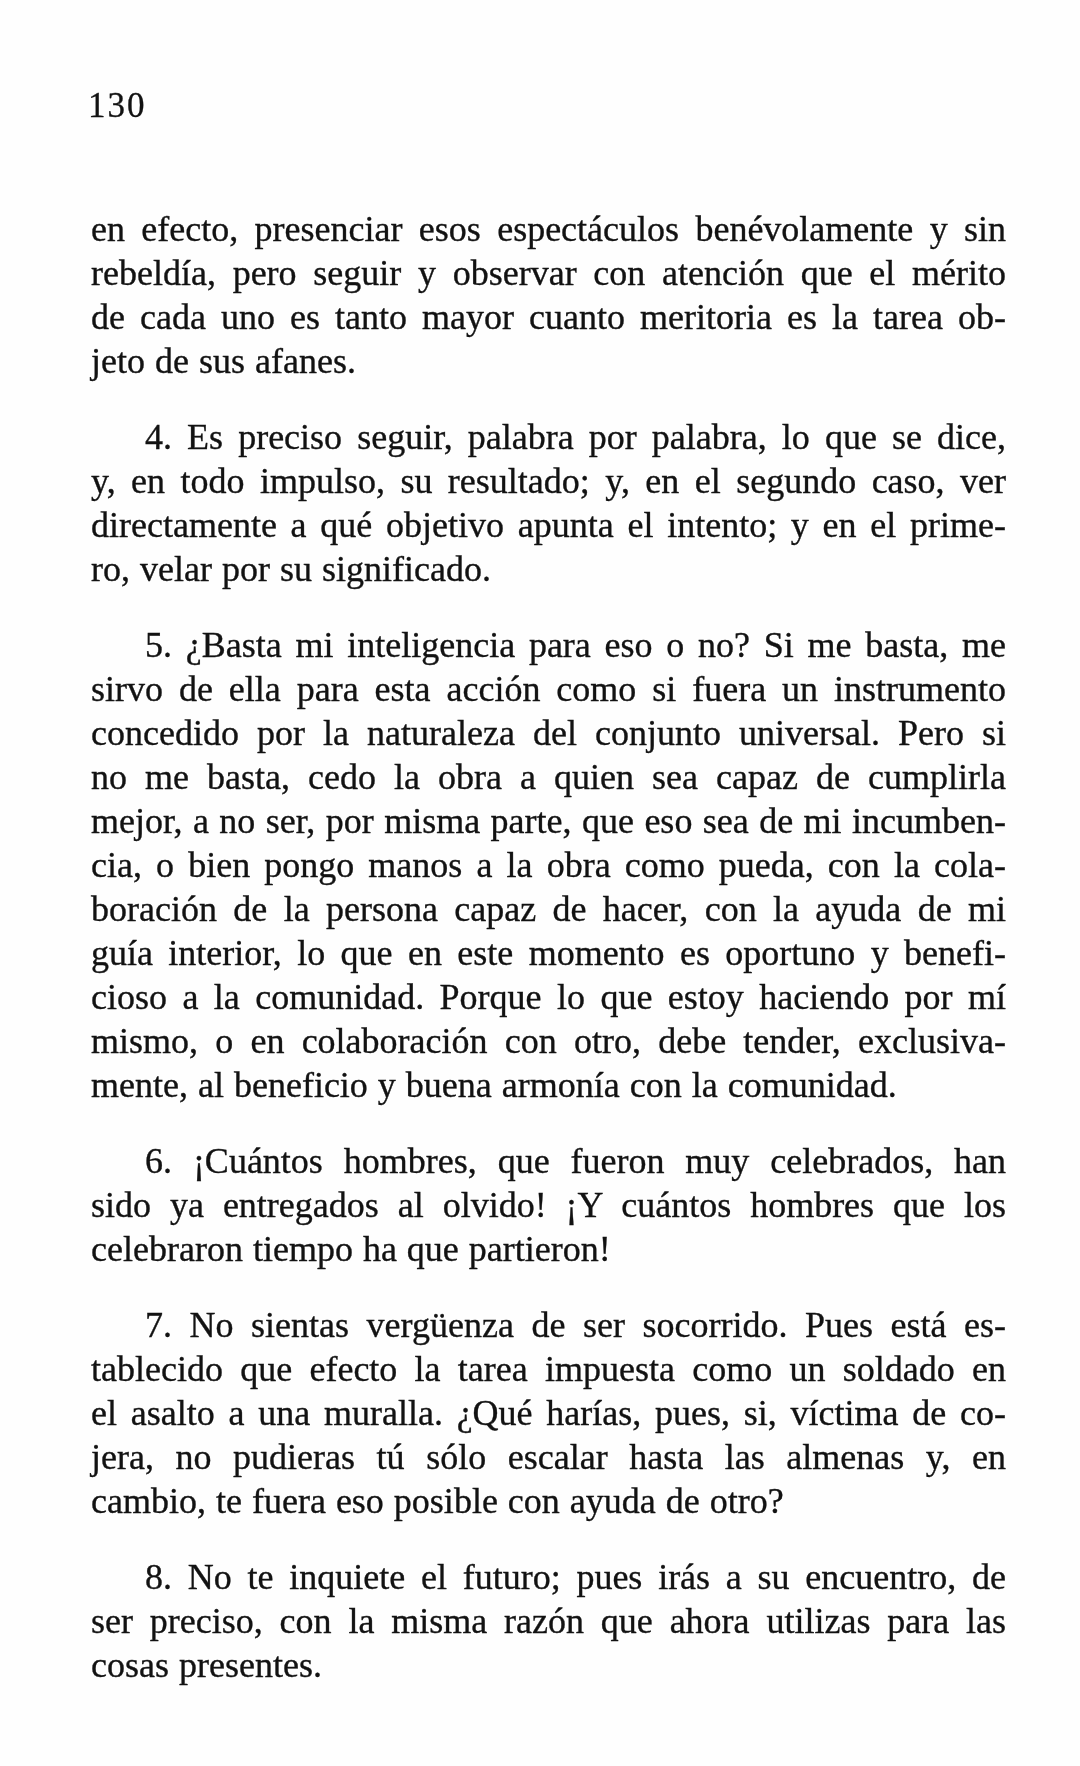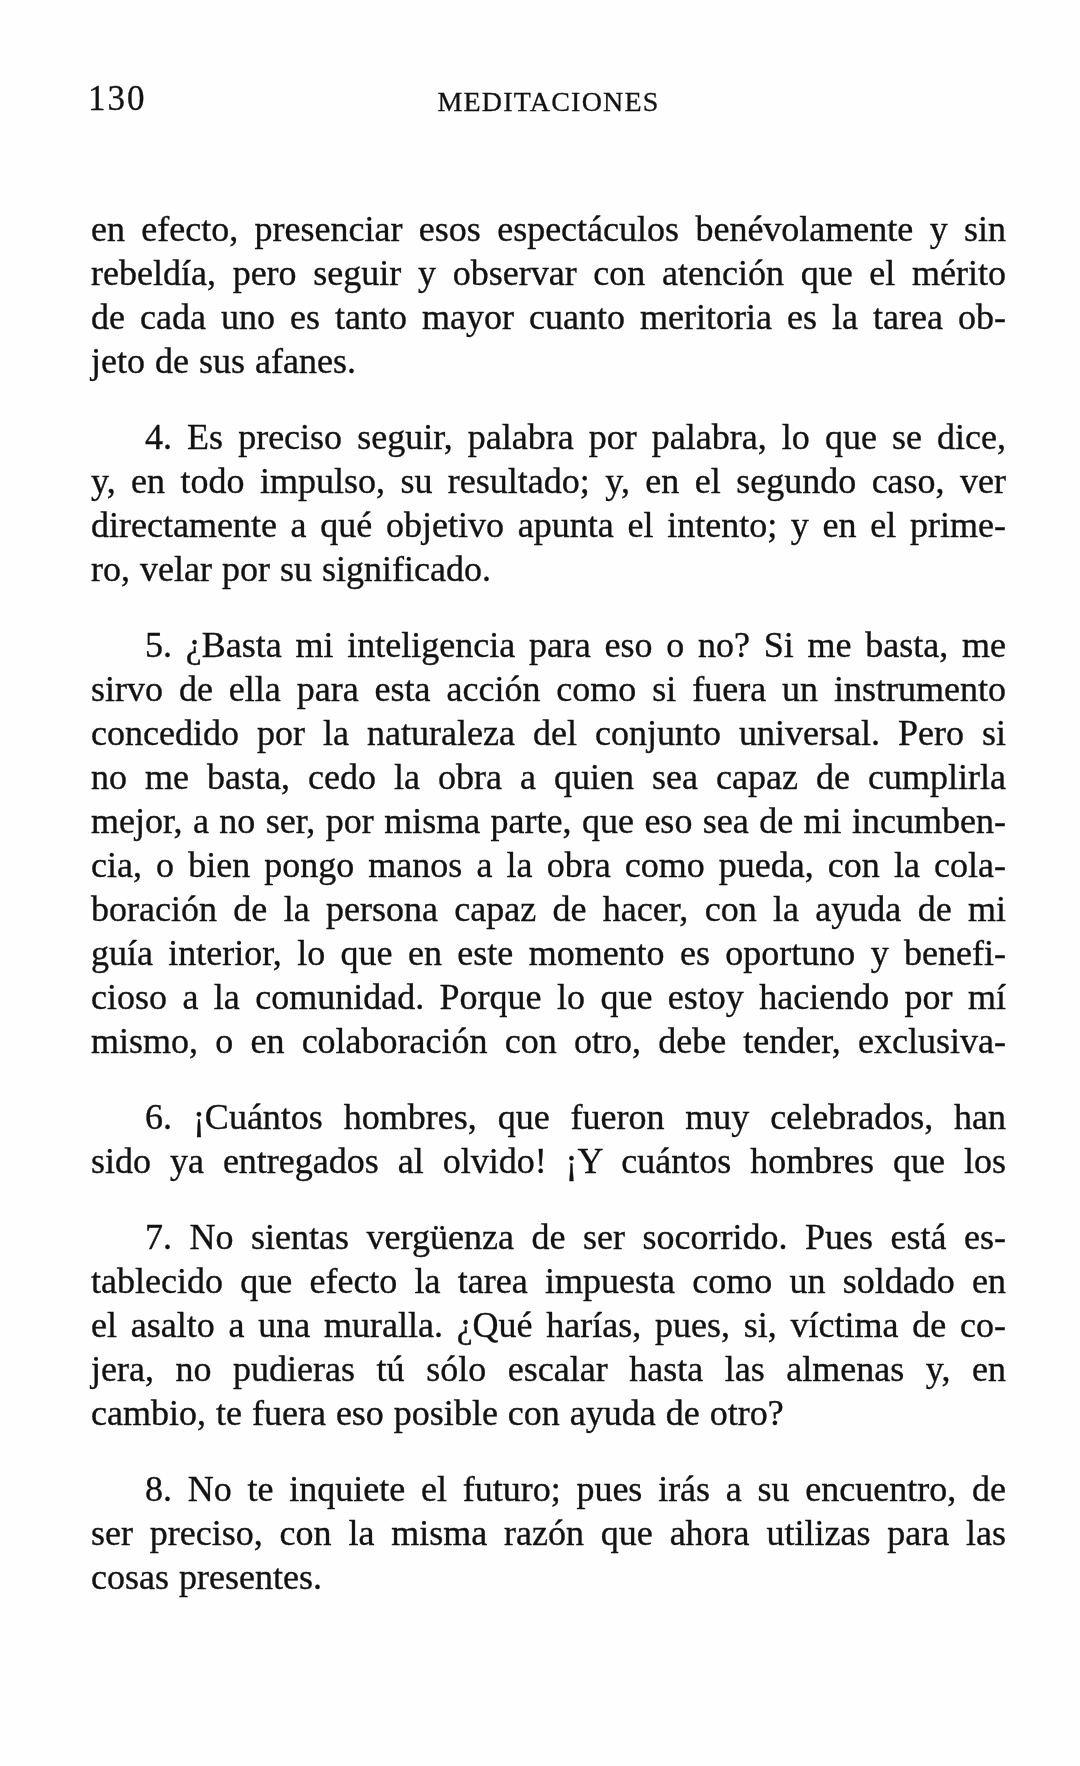--- a/index.html
+++ b/index.html
@@ -24,21 +24,21 @@
   .running-header {
     position: absolute;
     left: 91px;
     top: 76px;
     width: 915px;
     height: 46px;
   }
   .page-number {
     position: absolute;
     left: -3px;
-    top: 0;
+    top: 7px;
     font-size: 35px;
     line-height: 46px;
     letter-spacing: 2px;
     -webkit-text-stroke: 0.3px #121212;
   }
   .running-head {
     position: absolute;
     left: 0;
     top: 6px;
     width: 100%;
@@ -75,21 +75,20 @@
   .line.indent {
     padding-left: 54px;
   }
 </style>
 </head>
 <body>
 
 <div class="page">
   <header class="running-header">
     <span class="page-number">130</span>
-    <span class="running-head">MEDITACIONES</span>
   </header>
 
   <main class="text-block">
       <div class="paragraph">
         <div class="line">en efecto, presenciar esos espectáculos benévolamente y sin</div>
         <div class="line">rebeldía, pero seguir y observar con atención que el mérito</div>
         <div class="line">de cada uno es tanto mayor cuanto meritoria es la tarea ob-</div>
         <div class="line last">jeto de sus afanes.</div>
       </div>
       <div class="paragraph">
@@ -102,24 +101,26 @@
         <div class="line indent">5. ¿Basta mi inteligencia para eso o no? Si me basta, me</div>
         <div class="line">sirvo de ella para esta acción como si fuera un instrumento</div>
         <div class="line">concedido por la naturaleza del conjunto universal. Pero si</div>
         <div class="line">no me basta, cedo la obra a quien sea capaz de cumplirla</div>
         <div class="line">mejor, a no ser, por misma parte, que eso sea de mi incumben-</div>
         <div class="line">cia, o bien pongo manos a la obra como pueda, con la cola-</div>
         <div class="line">boración de la persona capaz de hacer, con la ayuda de mi</div>
         <div class="line">guía interior, lo que en este momento es oportuno y benefi-</div>
         <div class="line">cioso a la comunidad. Porque lo que estoy haciendo por mí</div>
         <div class="line">mismo, o en colaboración con otro, debe tender, exclusiva-</div>
+        <div class="line last">mente, al beneficio y buena armonía con la comunidad.</div>
       </div>
       <div class="paragraph">
         <div class="line indent">6. ¡Cuántos hombres, que fueron muy celebrados, han</div>
         <div class="line">sido ya entregados al olvido! ¡Y cuántos hombres que los</div>
+        <div class="line last">celebraron tiempo ha que partieron!</div>
       </div>
       <div class="paragraph">
         <div class="line indent">7. No sientas vergüenza de ser socorrido. Pues está es-</div>
         <div class="line">tablecido que efecto la tarea impuesta como un soldado en</div>
         <div class="line">el asalto a una muralla. ¿Qué harías, pues, si, víctima de co-</div>
         <div class="line">jera, no pudieras tú sólo escalar hasta las almenas y, en</div>
         <div class="line last">cambio, te fuera eso posible con ayuda de otro?</div>
       </div>
       <div class="paragraph">
         <div class="line indent">8. No te inquiete el futuro; pues irás a su encuentro, de</div>

